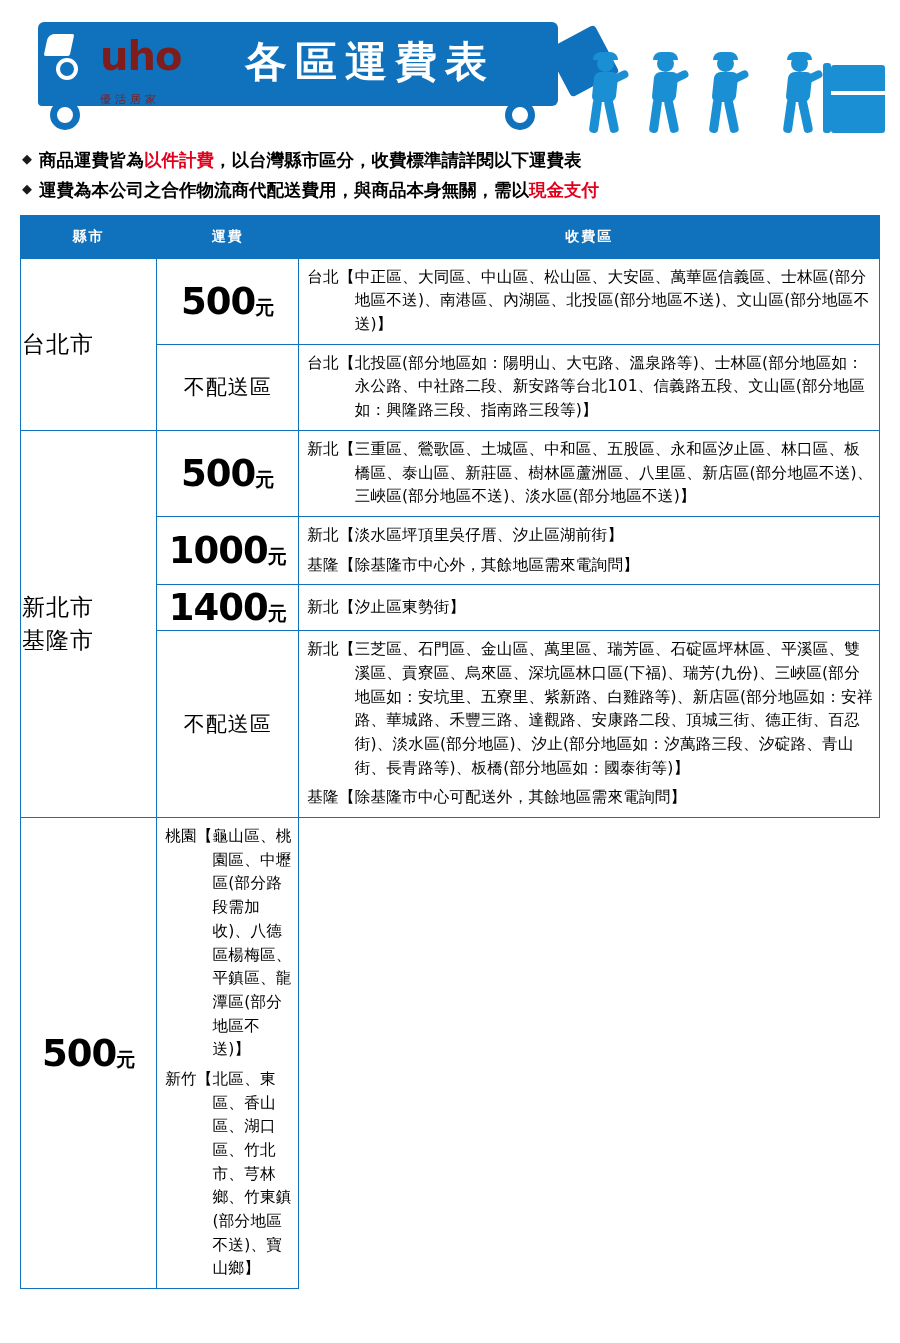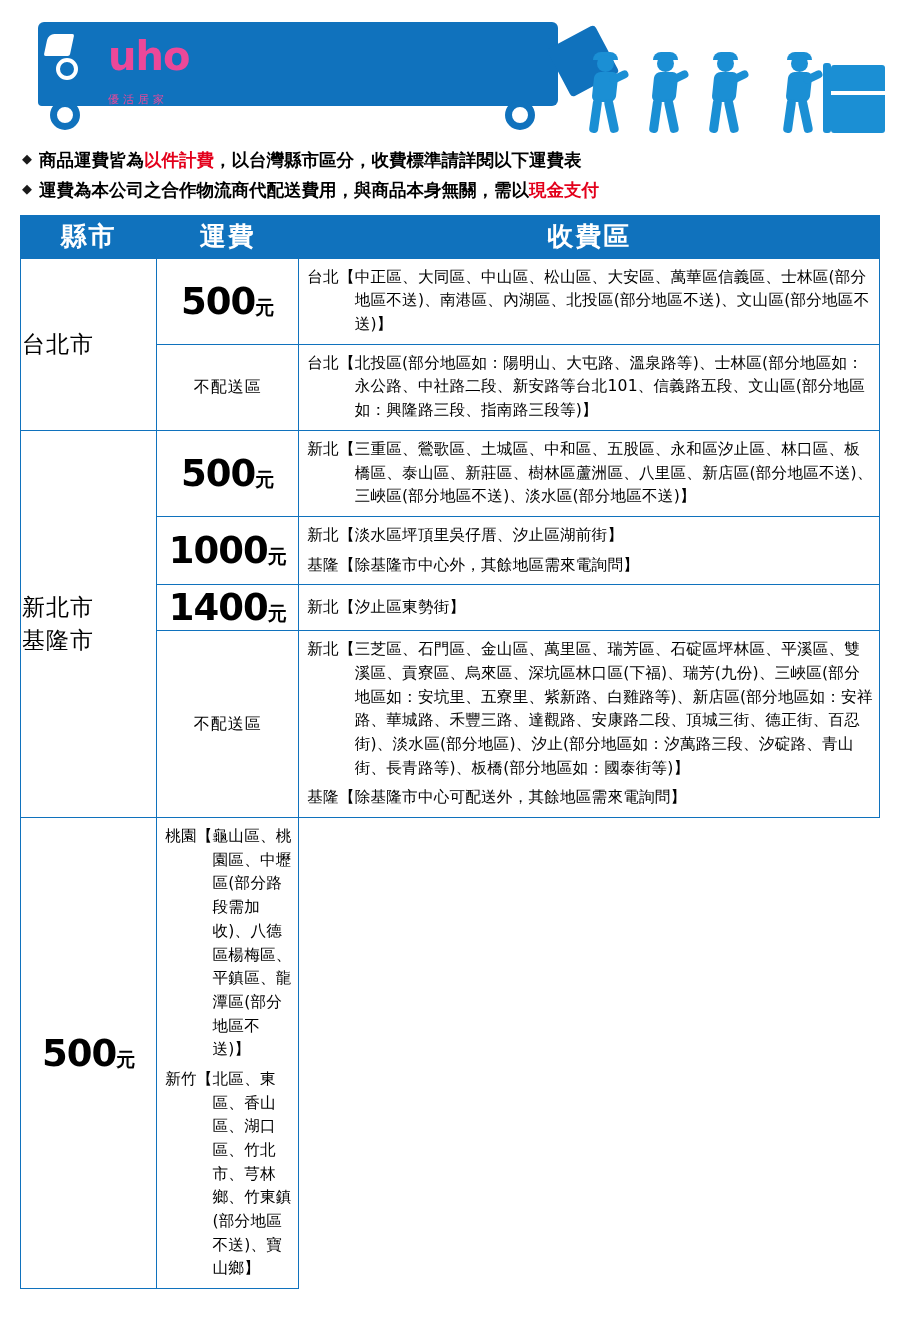--- a/index.html
+++ b/index.html
@@ -81,23 +81,23 @@
     left: 556px;
     top: 34px;
     width: 54px;
     height: 54px;
     background: #1072bd;
     transform: rotate(-28deg);
     border-radius: 4px;
   }
   .logo {
     position: absolute;
-    left: 108px;
+    left: 100px;
     top: 36px;
-    color: #ec4899;
+    color: #7f1d1d;
     line-height: 1;
   }
   .logo-main {
     font-size: 40px;
     font-weight: bold;
     letter-spacing: -1px;
   }
   .logo-sub {
     font-size: 11px;
     letter-spacing: 4px;
@@ -235,21 +235,21 @@
     width: 860px;
     table-layout: fixed;
   }
   table.fee th, table.fee td {
     border: 1.5px solid #1072bd;
     vertical-align: middle;
   }
   table.fee thead th {
     background: #1072bd;
     color: #ffffff;
-    font-size: 26px;
+    font-size: 14px;
     font-weight: bold;
     height: 40px;
     letter-spacing: 2px;
   }
   .col-city { width: 136px; }
   .col-fee  { width: 142px; }
   .col-zone { width: 580px; }
 
   td.city {
     text-align: left;
@@ -266,21 +266,21 @@
     font-weight: bold;
     font-size: 37px;
     letter-spacing: -1px;
   }
   .price .unit {
     font-size: 19px;
     font-weight: bold;
     letter-spacing: 0;
   }
   .nodeliver {
-    font-size: 16px;
+    font-size: 21px;
     letter-spacing: 1px;
   }
   td.zone {
     padding: 7px 6px 7px 8px;
     font-size: 15.6px;
     line-height: 1.52;
     letter-spacing: 0.2px;
   }
   .zrow {
     display: flex;
@@ -305,20 +305,21 @@
     <div class="cab-circle"></div>
     <div class="truck-tail"></div>
     <div class="wheel w1"></div>
     <div class="wheel w2"></div>
 
     <div class="logo">
       <div class="logo-main">uho</div>
       <div class="logo-sub">優活居家</div>
     </div>
 
+    <div class="banner-title">各區運費表</div>
 
     <div class="workers">
       <div class="worker w-a">
           <div class="cap"></div>
           <div class="head"></div>
           <div class="torso"></div>
           <div class="arm"></div>
           <div class="leg-a"></div>
           <div class="leg-b"></div>
         </div>

